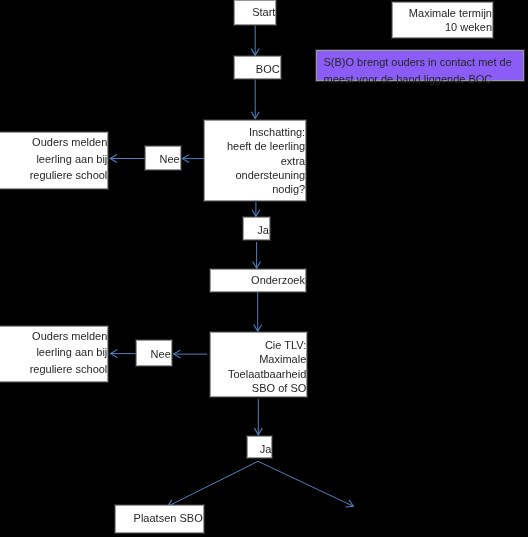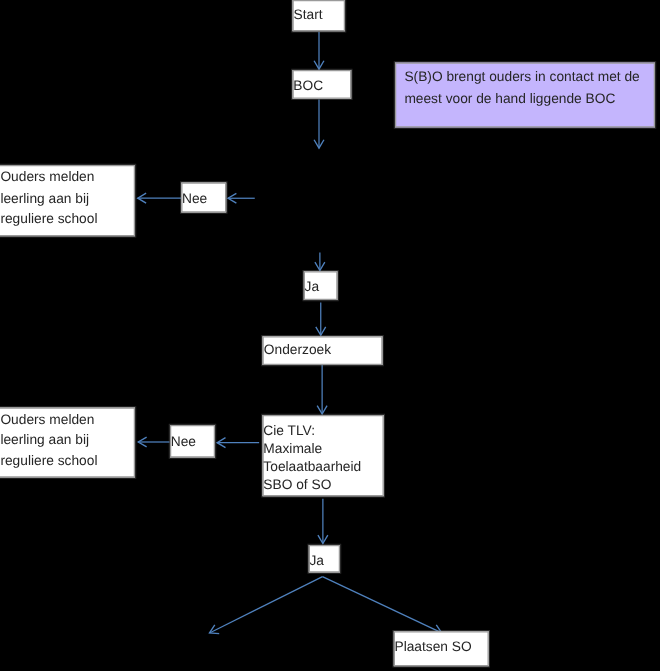--- a/index.html
+++ b/index.html
@@ -4,21 +4,21 @@
 <title>Flowchart</title>
 <style>
   html,body{margin:0;padding:0;background:#000;}
   #canvas{position:relative;width:528px;height:537px;background:#000;overflow:hidden;
           font-family:"Liberation Sans",sans-serif;
           -webkit-font-smoothing:antialiased;}
   .node{position:absolute;background:#FFFFFF;border:1px solid #9a9a9a;
         box-shadow:0 0 0 1px rgba(125,125,125,0.33);
         box-sizing:border-box;}
   .node .lbl{position:absolute;left:0;right:0;font-size:11px;transform:translateZ(0);
-             text-align:left;white-space:pre;}
+             text-align:right;white-space:pre;}
   svg.edges{position:absolute;left:0;top:0;width:528px;height:537px;overflow:visible;}
 </style>
 </head>
 <body>
 
 <div id="canvas">
   <svg class="edges" viewBox="0 0 528 537">
       <g>
         <line x1="255.2" y1="25.5" x2="255.2" y2="55.3" stroke="#4F81BD" stroke-width="1" shape-rendering="geometricPrecision"></line>
         <path d="M251.25 48.599999999999994 L255.2 55.3 L259.15 48.599999999999994" fill="none" stroke="#4F81BD" stroke-width="1.1" stroke-linecap="butt" stroke-linejoin="miter"></path>
@@ -67,23 +67,34 @@
         <line x1="258" y1="461.3" x2="353.4" y2="506.3" stroke="#4F81BD" stroke-width="1" shape-rendering="geometricPrecision"></line>
         <path d="M345.65516456110663 507.0141596631435 L353.4 506.3 L349.02545209923915 499.8691500823026" fill="none" stroke="#4F81BD" stroke-width="1.1" stroke-linecap="butt" stroke-linejoin="miter"></path>
       </g>
     </svg>
 <div class="node" style="background: rgb(255, 255, 255); border-color: rgb(154, 154, 154); left: 233.8px; top: -0.3px; width: 42.6px; height: 25.1px;">
       <div class="lbl" style="top: 4px; line-height: 14.3px; color: rgb(38, 38, 38);">Start</div>
     </div>
     <div class="node" style="background: rgb(255, 255, 255); border-color: rgb(154, 154, 154); left: 233.7px; top: 56.4px; width: 40.4px; height: 22.9px; padding-left: 45px;">
       <div class="lbl" style="top: 4.3px; line-height: 14.3px; color: rgb(38, 38, 38);">BOC</div>
     </div>
-    <div class="node" style="background: #c4b5fd; border-color: rgb(154, 154, 154); left: 315.5px; top: 50.3px; width: 208.6px; height: 52px;">
+    <div class="node" style="background: rgb(255, 255, 255); border-color: rgb(154, 154, 154); left: 391.5px; top: 1.7px; width: 101.5px; height: 36.8px;">
+      <div class="lbl" style="top: 3.4px; line-height: 14px; color: rgb(38, 38, 38);">Maximale termijn
+10 weken</div>
+    </div>
+    <div class="node" style="background: #8b5cf6; border-color: rgb(154, 154, 154); left: 315.5px; top: 50.3px; width: 208.6px; height: 31px;">
       <div class="lbl" style="top: 2.6px; line-height: 16.8px; text-align: left; padding-left: 7px; color: rgb(38, 38, 38);">S(B)O brengt ouders in contact met de
 meest voor de hand liggende BOC</div>
+    </div>
+    <div class="node" style="background: rgb(255, 255, 255); border-color: rgb(154, 154, 154); left: 203.6px; top: 119.6px; width: 102.6px; height: 81.7px;">
+      <div class="lbl" style="top: 4.5px; line-height: 14.3px; color: rgb(38, 38, 38);">Inschatting:
+heeft de leerling
+extra
+ondersteuning
+nodig?</div>
     </div>
     <div class="node" style="background: rgb(255, 255, 255); border-color: rgb(154, 154, 154); left: 144.6px; top: 145.9px; width: 36.1px; height: 24.3px;">
       <div class="lbl" style="top: 5px; line-height: 14.3px; color: rgb(38, 38, 38);">Nee</div>
     </div>
     <div class="node" style="background: rgb(255, 255, 255); border-color: rgb(154, 154, 154); left: -0.7px; top: 132.3px; width: 109px; height: 56.5px;">
       <div class="lbl" style="top: 0.725px; line-height: 16.55px; color: rgb(38, 38, 38);">Ouders melden
 leerling aan bij
 reguliere school</div>
     </div>
     <div class="node" style="background: rgb(255, 255, 255); border-color: rgb(154, 154, 154); left: 242.7px; top: 216.8px; width: 27.1px; height: 23.5px;">
@@ -102,16 +113,16 @@
       <div class="lbl" style="top: 5.8px; line-height: 14.3px; color: rgb(38, 38, 38);">Nee</div>
     </div>
     <div class="node" style="background: rgb(255, 255, 255); border-color: rgb(154, 154, 154); left: -0.7px; top: 325.8px; width: 109px; height: 56.7px;">
       <div class="lbl" style="top: 0.825px; line-height: 16.55px; color: rgb(38, 38, 38);">Ouders melden
 leerling aan bij
 reguliere school</div>
     </div>
     <div class="node" style="background: rgb(255, 255, 255); border-color: rgb(154, 154, 154); left: 246.5px; top: 435.8px; width: 25.9px; height: 22.4px;">
       <div class="lbl" style="top: 5.25px; line-height: 14.3px; color: rgb(38, 38, 38);">Ja</div>
     </div>
-    <div class="node" style="background: rgb(255, 255, 255); border-color: rgb(154, 154, 154); left: 314.6px; top: 505.4px; width: 76.2px; height: 27.2px;">
-      <div class="lbl" style="top: 4.25px; line-height: 14.3px; color: rgb(38, 38, 38);">Plaatsen SO</div>
+    <div class="node" style="background: rgb(255, 255, 255); border-color: rgb(154, 154, 154); left: 114.6px; top: 505.4px; width: 89.1px; height: 27.2px;">
+      <div class="lbl" style="top: 4.25px; line-height: 14.3px; color: rgb(38, 38, 38);">Plaatsen SBO</div>
     </div>
   </div>
 
 </body></html>

